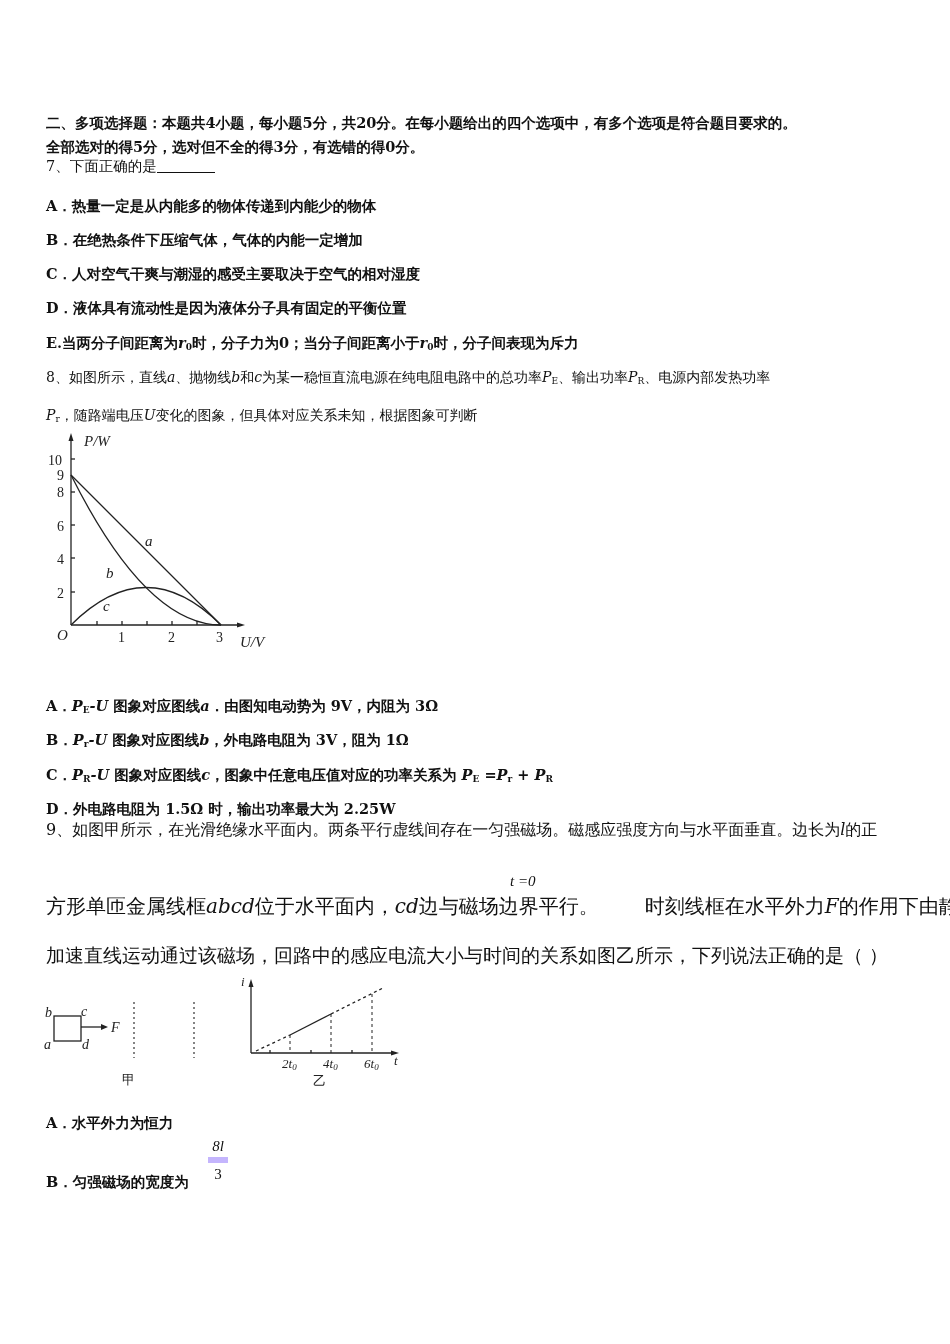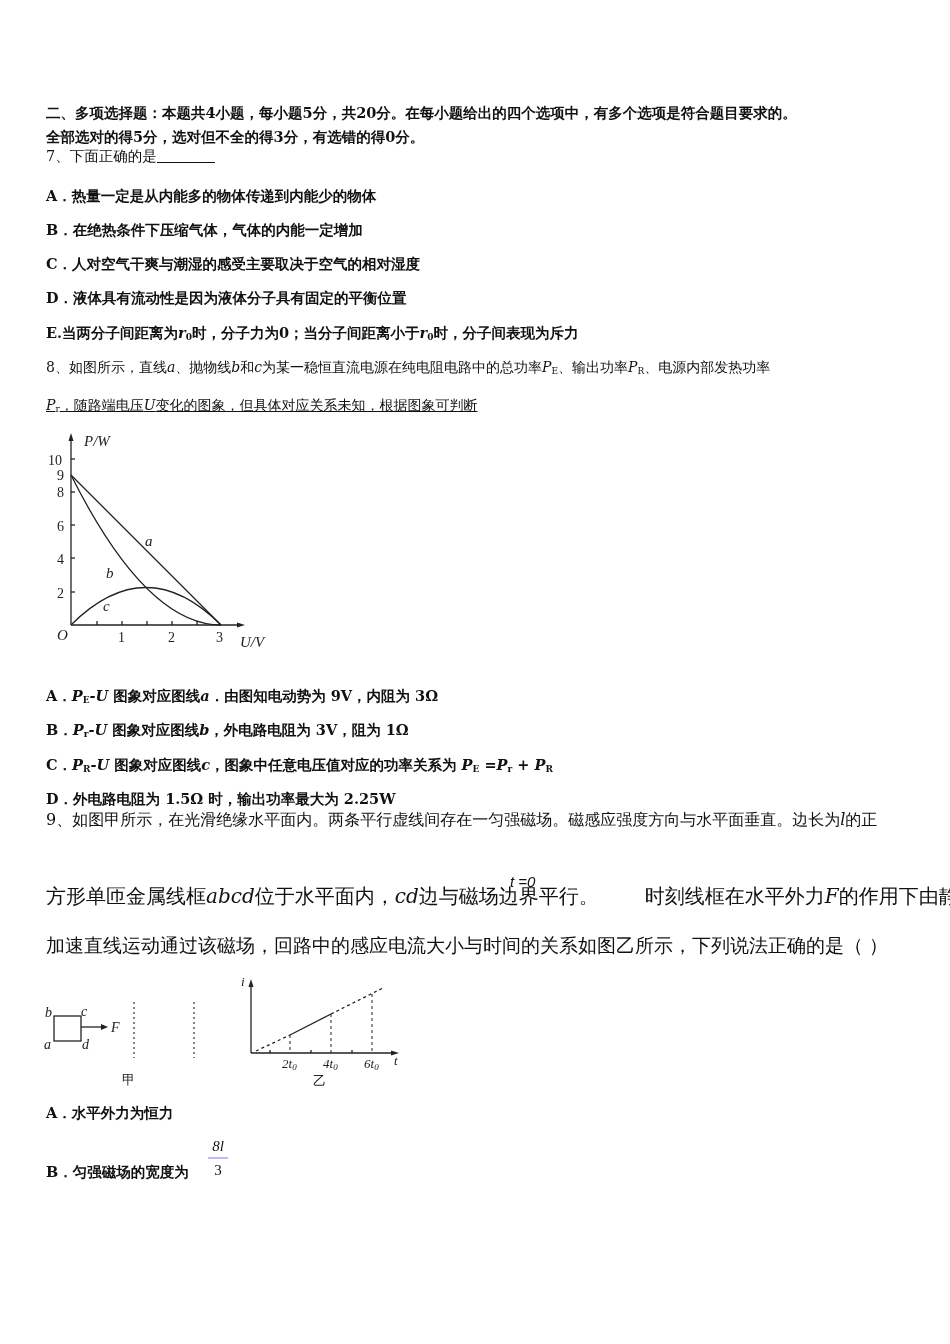--- a/index.html
+++ b/index.html
@@ -3,35 +3,35 @@
 <meta charset="utf-8">
 <style>
   html, body { margin: 0; padding: 0; background: #ffffff; }
   body {
     width: 950px; height: 1344px; position: relative; overflow: hidden;
     font-family: "DejaVu Serif", "Liberation Serif", serif;
     color: #111111;
   }
   .line {
     position: absolute; left: 46px; white-space: nowrap;
-    font-size: 14.5px; line-height: 20px; font-weight: bold;
+    font-size: 14.5px; line-height: 20px; font-weight: bold; margin-top: 10px;
   }
   .light { font-weight: normal; }
   .it { font-style: italic; }
   .sub { font-size: 9px; vertical-align: -2px; font-style: normal; }
   .blank { display: inline-block; width: 58px; border-bottom: 1px solid #111; height: 14px; vertical-align: -2px; }
   .math-t0 {
-    position: absolute; font-family: Liberation Sans, sans-serif;
+    position: absolute; font-family: Liberation Serif, serif;
     font-style: italic; font-weight: normal; font-size: 15px;
   }
   .frac {
     position: absolute; font-family: "Liberation Serif", serif; font-weight: normal;
     font-size: 15px; text-align: center; width: 20px;
   }
-  .frac .num { display: block; border-bottom: 2px solid #c4b5fd; padding-bottom: 2px; }
+  .frac .num { display: block; border-bottom: 6px solid #c4b5fd; padding-bottom: 2px; }
   .frac .den { display: block; padding-top: 3px; }
   svg text { font-family: "Liberation Serif", serif; }
 </style>
 </head>
 <body>
 
 <div class="line" style="top:103px;">二、多项选择题：本题共4小题，每小题5分，共20分。在每小题给出的四个选项中，有多个选项是符合题目要求的。</div>
 <div class="line" style="top:127px;">全部选对的得5分，选对但不全的得3分，有选错的得0分。</div>
 
 <div class="line light" style="top:146px;">
@@ -49,21 +49,21 @@
 <div class="line" style="top:288px;">
   <span>D．</span><span>液体具有流动性是因为液体分子具有固定的平衡位置</span>
 </div>
 <div class="line" style="top:323px;">
   <span>E.</span><span>当两分子间距离为</span><span class="it">r</span><span class="sub">0</span><span>时，分子力为0；当分子间距离小于</span><span class="it">r</span><span class="sub">0</span><span>时，分子间表现为斥力</span>
 </div>
 
 <div class="line light" style="top:357px; font-size:14px;">
   <span>8、如图所示，直线</span><span class="it">a</span><span>、抛物线</span><span class="it">b</span><span>和</span><span class="it">c</span><span>为某一稳恒直流电源在纯电阻电路中的总功率</span><span class="it">P</span><span class="sub">E</span><span>、输出功率</span><span class="it">P</span><span class="sub">R</span><span>、电源内部发热功率</span>
 </div>
-<div class="line light" style="top:395px; font-size:14px;text-decoration:underline;">
+<div class="line light" style="top:395px; font-size:14px;">
   <span class="it">P</span><span class="sub">r</span><span>，随路端电压</span><span class="it">U</span><span>变化的图象，但具体对应关系未知，根据图象可判断</span>
 </div>
 
 <svg style="position:absolute; left:40px; top:425px;" width="250" height="240" viewBox="0 0 250 240">
   <g stroke="#222" stroke-width="1.3" fill="none">
 
     <line x1="31" y1="200" x2="31" y2="12"></line>
     <polygon points="31,8 28.5,16 33.5,16" fill="#222" stroke="none"></polygon>
     <line x1="31" y1="200" x2="200" y2="200"></line>
     <polygon points="205,200 197,197.5 197,202.5" fill="#222" stroke="none"></polygon>

